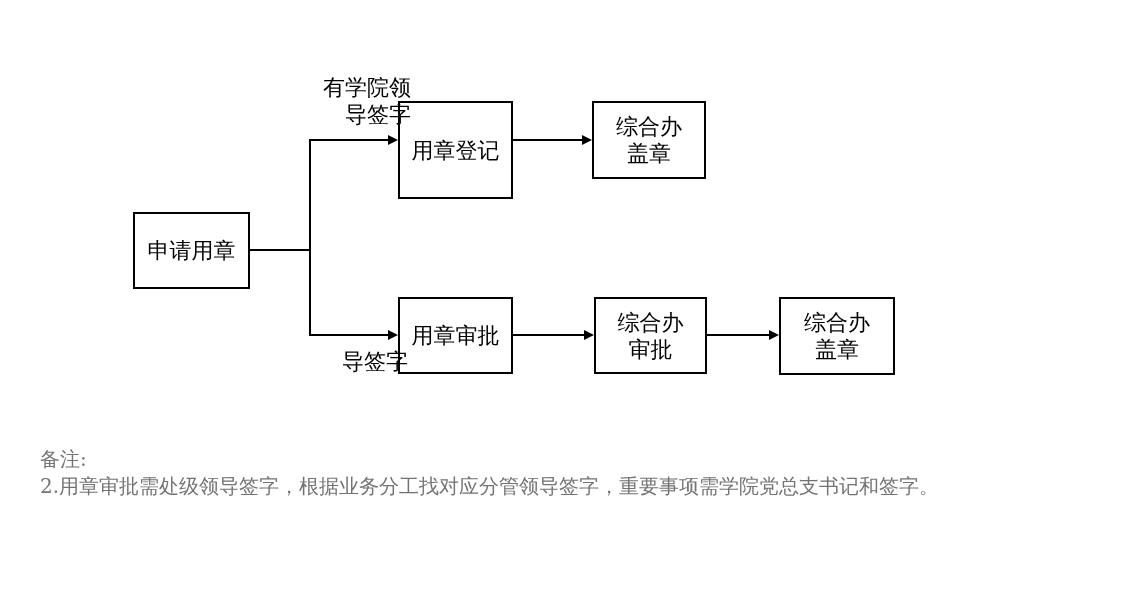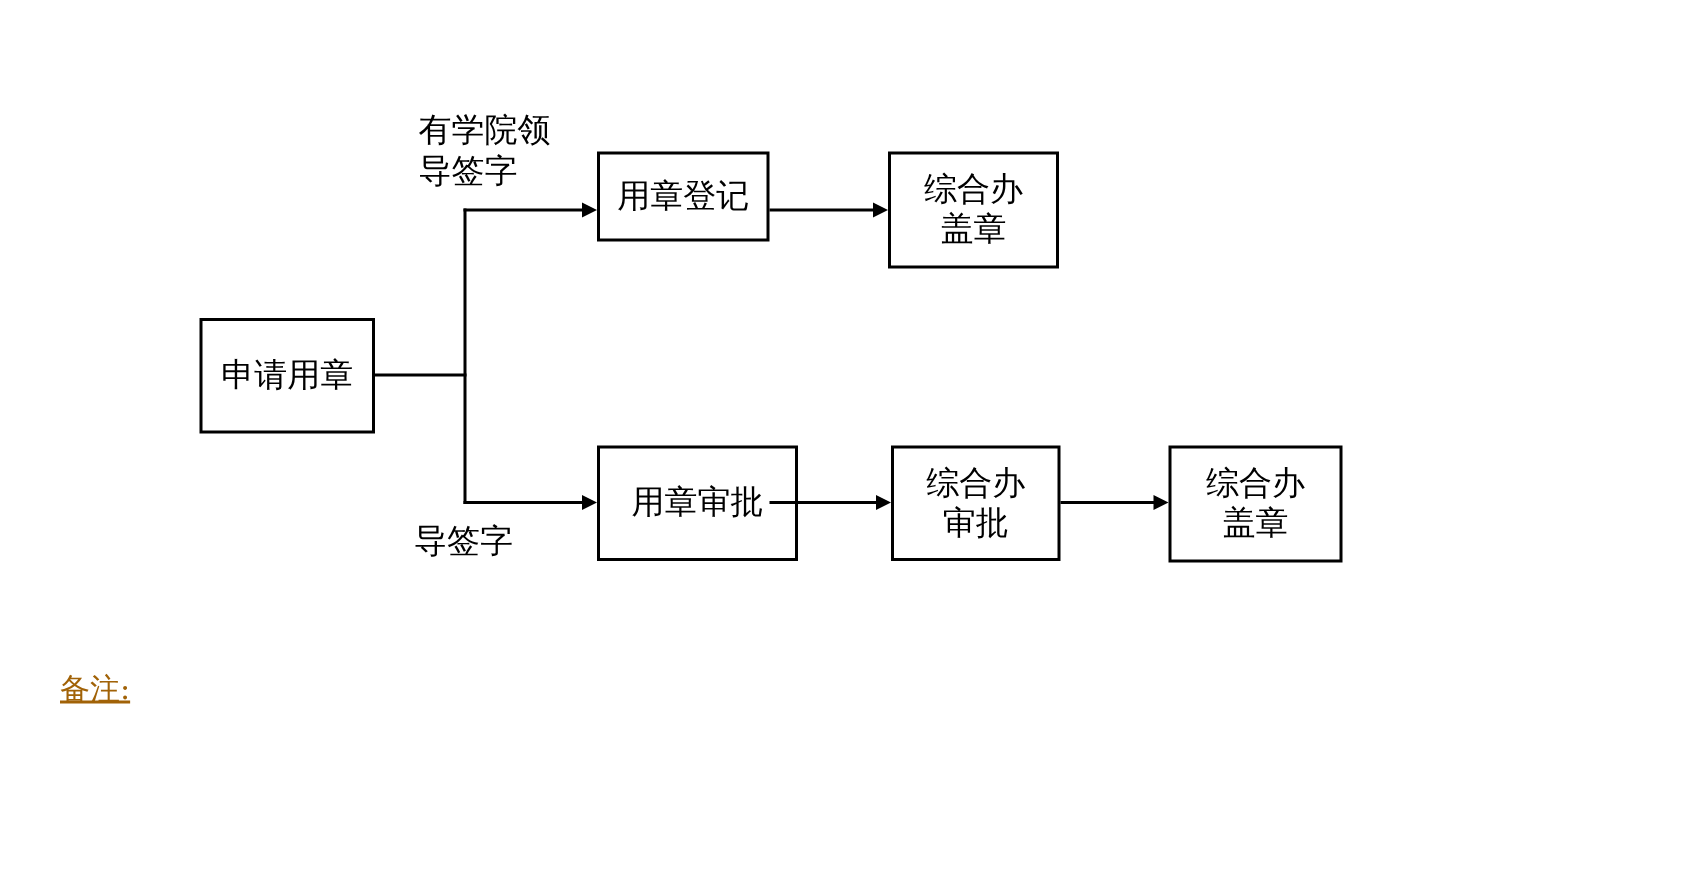--- a/index.html
+++ b/index.html
@@ -28,21 +28,21 @@
     line-height: 27px;
     color: #000000;
     text-align: center;
     white-space: nowrap;
   }
   .branch-label {
     position: absolute;
     font-size: 22px;
     line-height: 27px;
     color: #000000;
-    text-align: left;
+    text-align: right;
     white-space: nowrap;
   }
   .hline {
     position: absolute;
     height: 2px;
     background: #000000;
   }
   .vline {
     position: absolute;
     width: 2px;
@@ -53,46 +53,45 @@
     width: 0;
     height: 0;
     border-top: 5px solid transparent;
     border-bottom: 5px solid transparent;
     border-left: 10px solid #000000;
   }
   #notes {
     position: absolute;
     left: 40px;
     top: 446px;
-    color: #a16207;
+    color: #737373;
     font-size: 20px;
     line-height: 27px;
     white-space: nowrap;
-    text-decoration: underline;
   }
 </style>
 </head>
 <body>
 
 <div id="canvas">
 
   <div class="node" style="left:133px; top:212px; width:117px; height:77px;">
     <span>申请用章</span>
   </div>
 
-  <div class="node" style="left:398px; top:101px; width:115px; height:60px;">
+  <div class="node" style="left:398px; top:101px; width:115px; height:98px;">
     <span>用章登记</span>
   </div>
 
   <div class="node" style="left:592px; top:101px; width:114px; height:78px;">
     <span>综合办</span>
     <span>盖章</span>
   </div>
 
-  <div class="node" style="left:398px; top:297px; width:134px; height:77px;">
+  <div class="node" style="left:398px; top:297px; width:115px; height:77px;">
     <span>用章审批</span>
   </div>
 
   <div class="node" style="left:594px; top:297px; width:113px; height:77px;">
     <span>综合办</span>
     <span>审批</span>
   </div>
 
   <div class="node" style="left:779px; top:297px; width:116px; height:78px;">
     <span>综合办</span>
@@ -121,15 +120,16 @@
   <div class="arrowhead" style="left:388px; top:330px;"></div>
 
   <div class="hline" style="left:513px; top:334px; width:73px;"></div>
   <div class="arrowhead" style="left:584px; top:330px;"></div>
 
   <div class="hline" style="left:707px; top:334px; width:64px;"></div>
   <div class="arrowhead" style="left:769px; top:330px;"></div>
 
   <div id="notes">
     <div>备注:</div>
+    <div>2.用章审批需处级领导签字，根据业务分工找对应分管领导签字，重要事项需学院党总支书记和签字。</div>
   </div>
 
 </div>
 
 </body></html>

